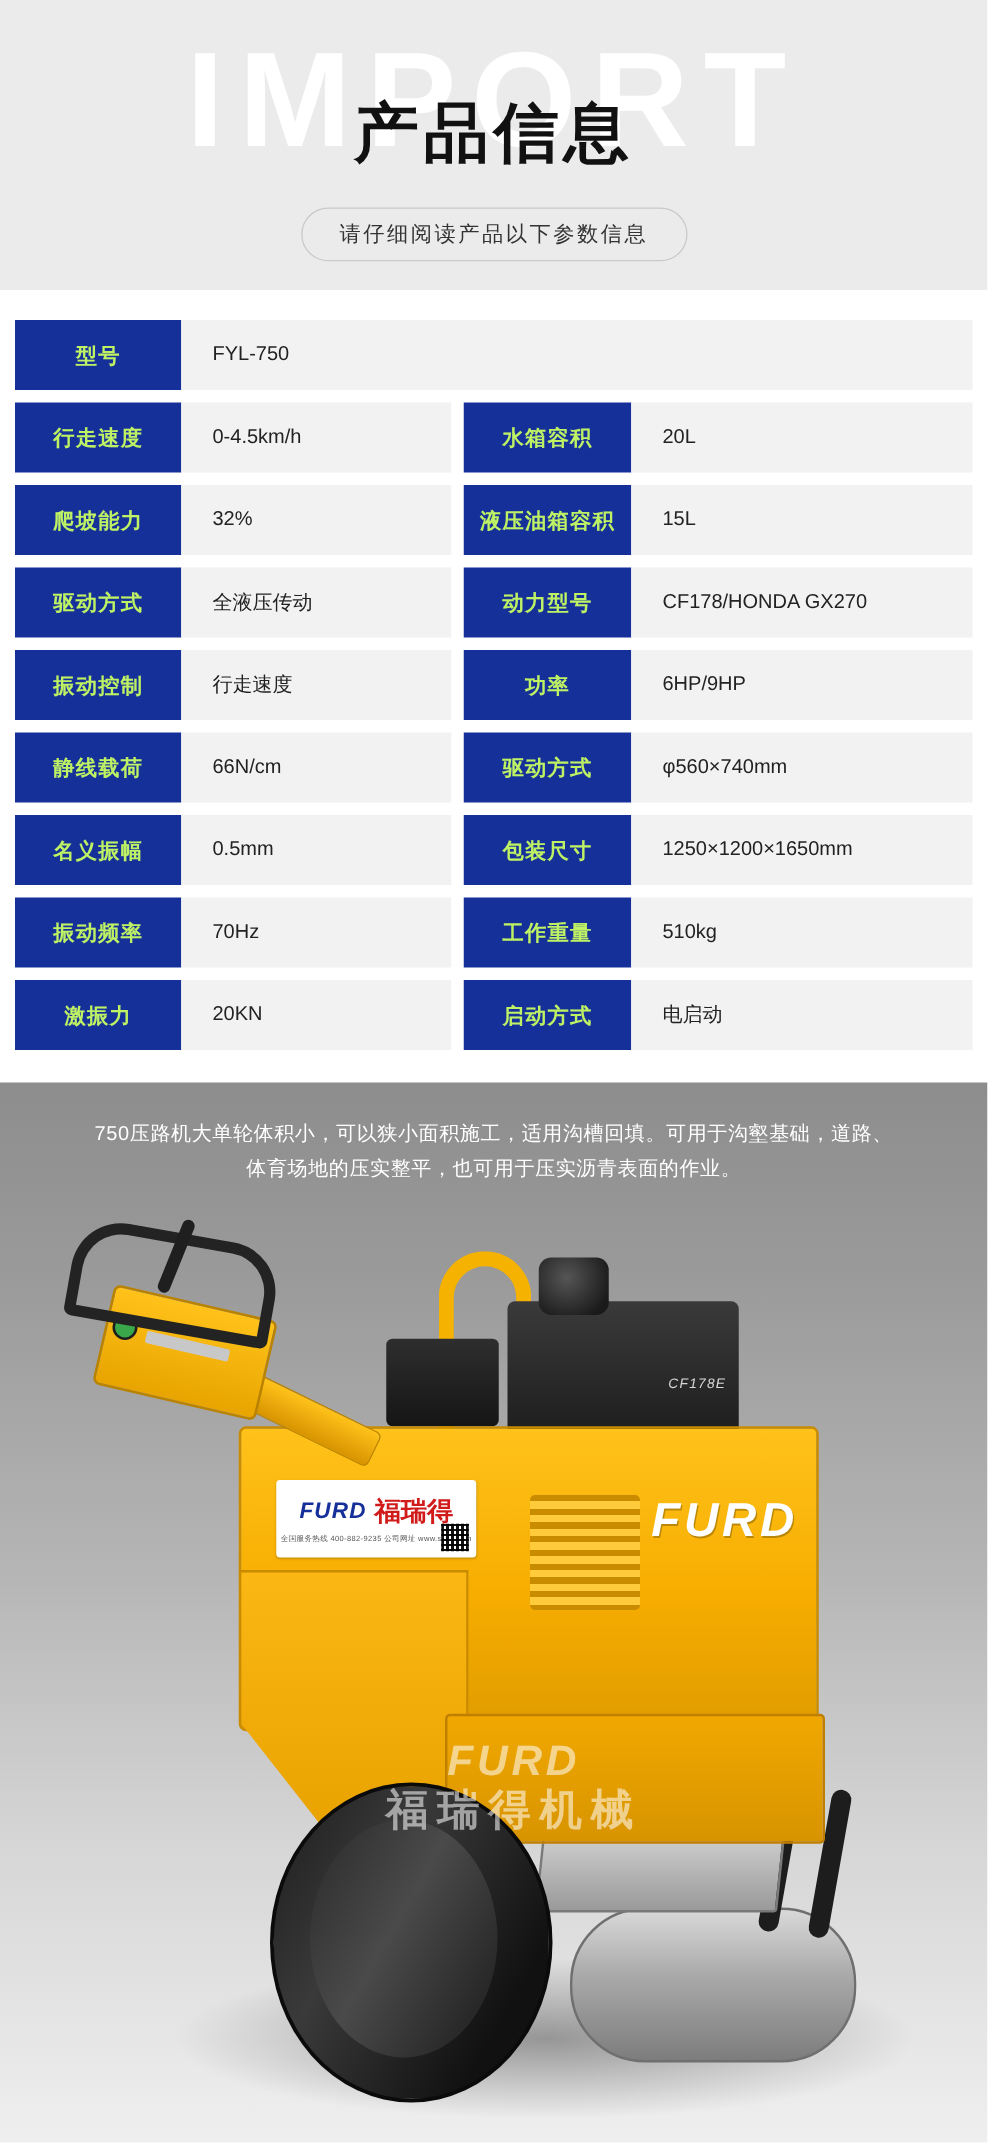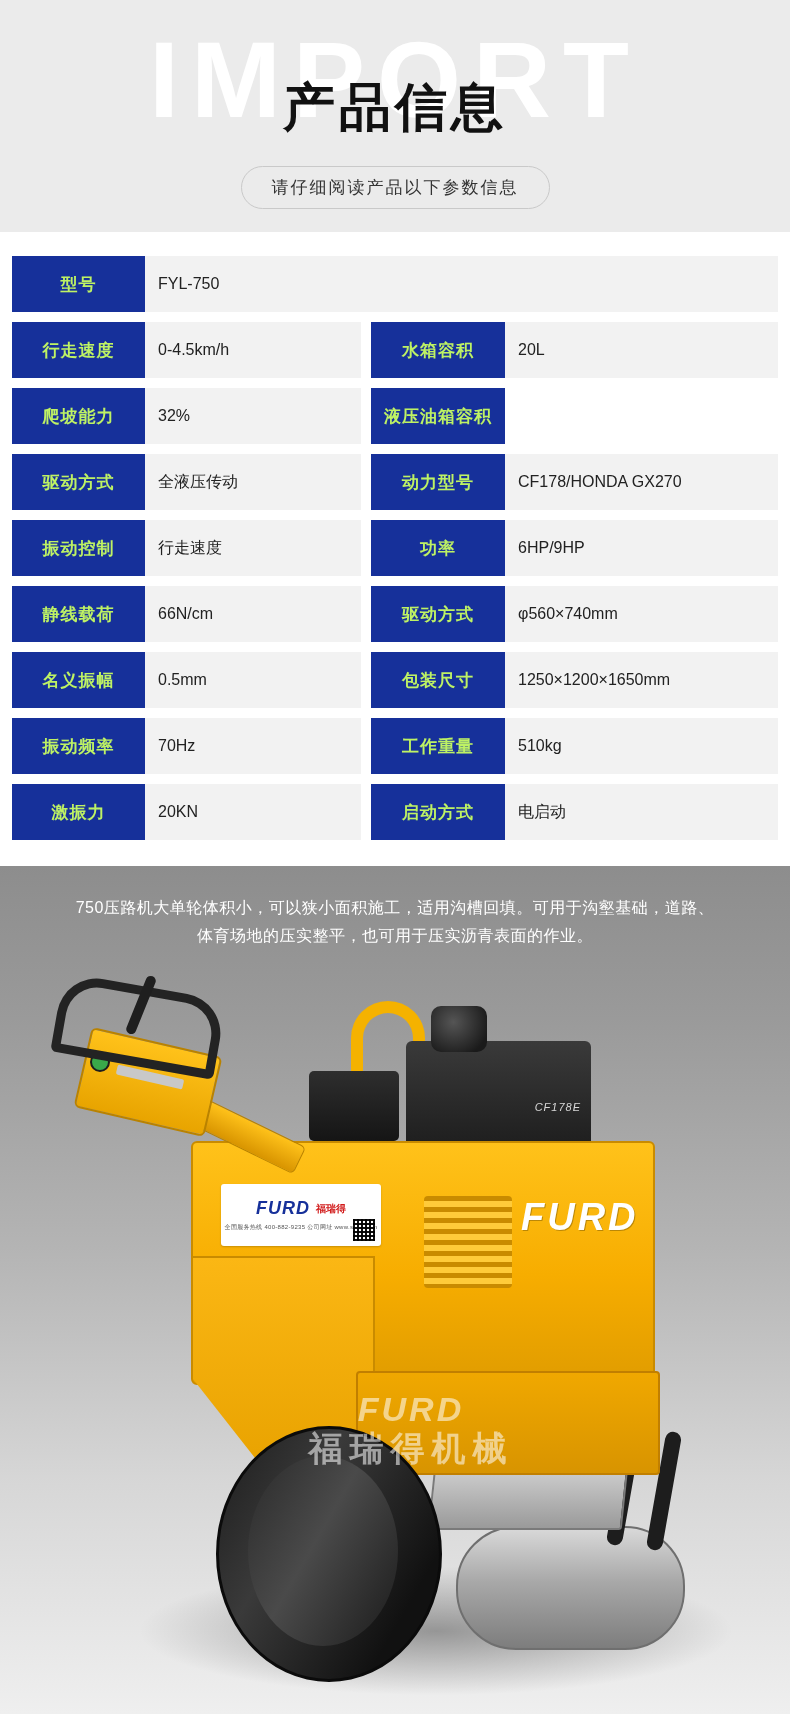--- a/index.html
+++ b/index.html
@@ -99,21 +99,21 @@
     justify-content: center;
     flex: 0 0 auto;
     box-sizing: border-box;
   }
   .val {
     background: #f2f2f2;
     color: #222222;
     font-size: 16px;
     display: flex;
     align-items: center;
-    padding-left: 13px;
+    padding-left: 25px;
     box-sizing: border-box;
     flex: 1 1 auto;
     overflow: hidden;
     white-space: nowrap;
   }
   .lbl-left  { width: 133px; }
   .val-left  { width: 216px; flex: 0 0 216px; }
   .lbl-right { width: 134px; margin-left: 10px; }
   .val-right { flex: 1 1 auto; }
   .val-full  { flex: 1 1 auto; }
@@ -332,21 +332,21 @@
     gap: 6px;
   }
   .bp-logo {
     font-size: 18px;
     font-weight: bold;
     font-style: italic;
     color: #16309a;
     letter-spacing: 1px;
   }
   .bp-cn {
-    font-size: 10px;
+    font-size: 21px;
     font-weight: bold;
     color: #d11a1a;
   }
   .bp-small {
     margin-top: 4px;
     font-size: 6px;
     color: #555;
     letter-spacing: 0.3px;
   }
   .bp-qr {
@@ -414,20 +414,21 @@
       <div class="lbl lbl-left">行走速度</div>
       <div class="val val-left">0-4.5km/h</div>
       <div class="lbl lbl-right">水箱容积</div>
       <div class="val val-right">20L</div>
     </div>
 
     <div class="spec-row">
       <div class="lbl lbl-left">爬坡能力</div>
       <div class="val val-left">32%</div>
       <div class="lbl lbl-right">液压油箱容积</div>
+      <div class="val val-right">15L</div>
     </div>
 
     <div class="spec-row">
       <div class="lbl lbl-left">驱动方式</div>
       <div class="val val-left">全液压传动</div>
       <div class="lbl lbl-right">动力型号</div>
       <div class="val val-right">CF178/HONDA GX270</div>
     </div>
 
     <div class="spec-row">

